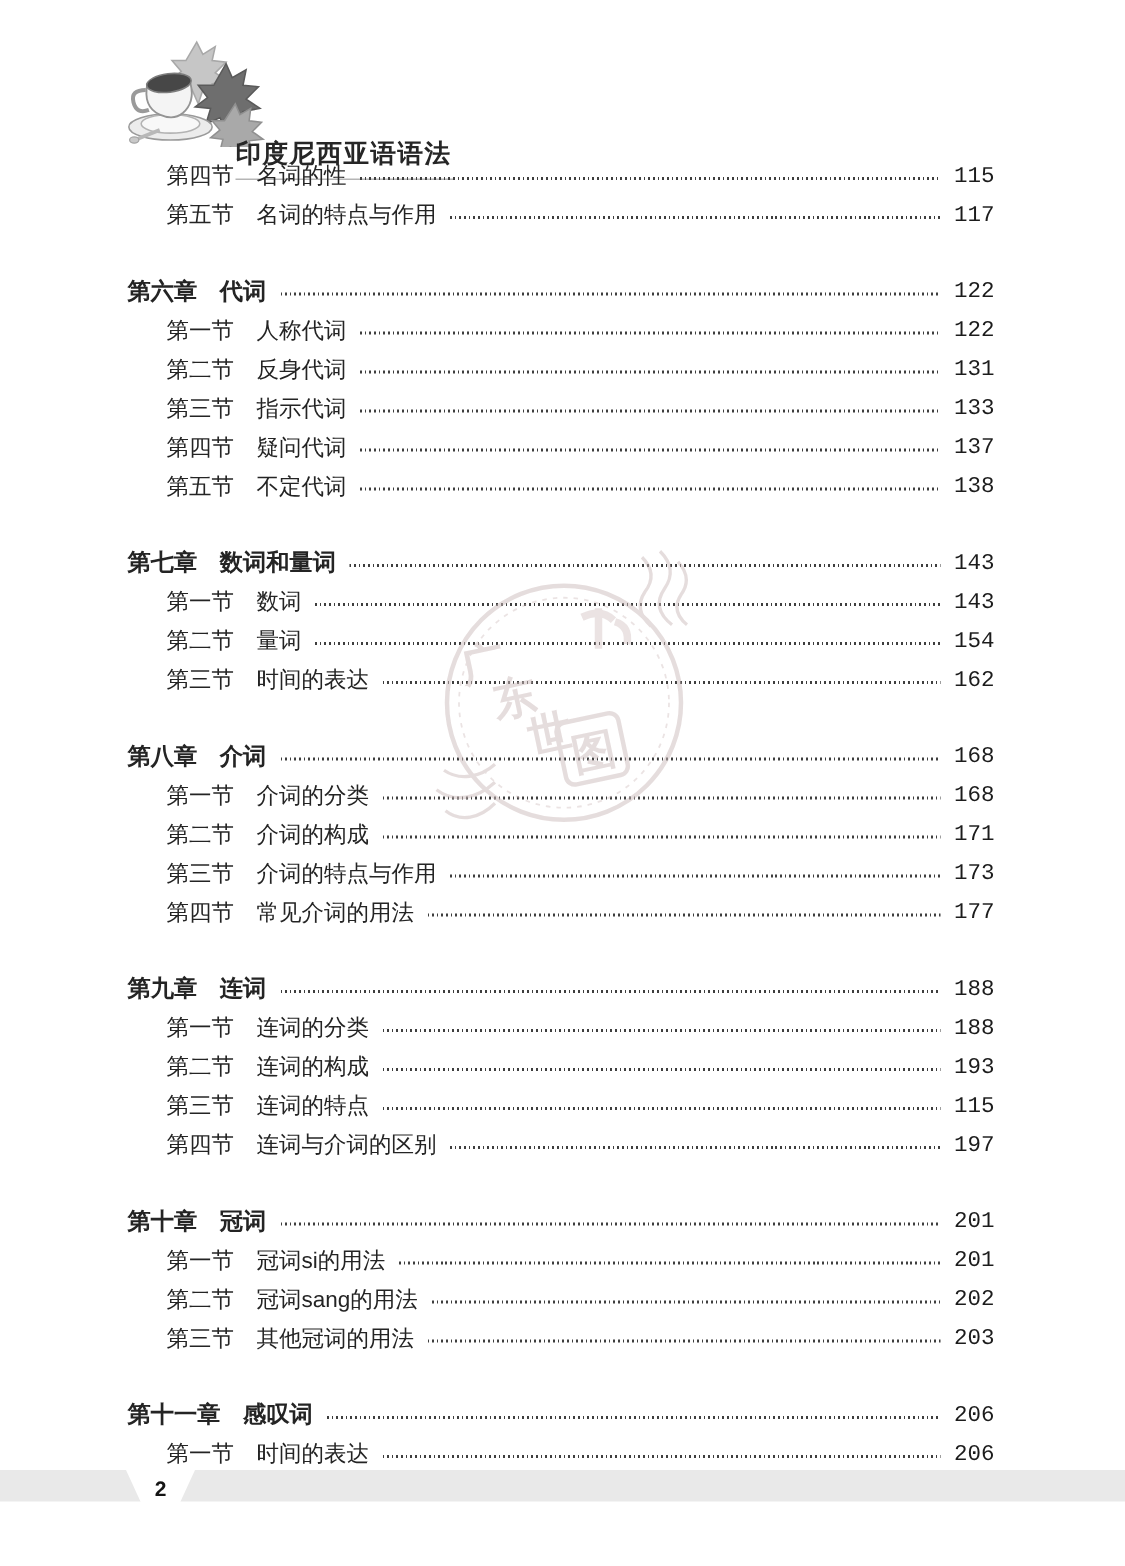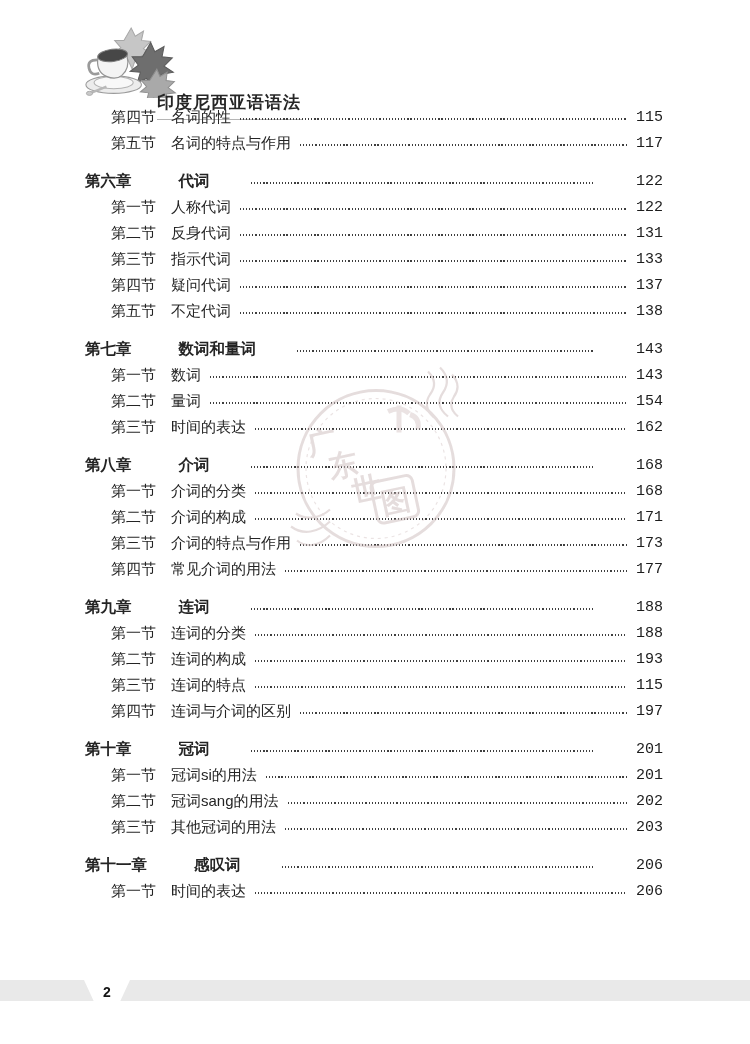--- a/index.html
+++ b/index.html
@@ -10,21 +10,21 @@
   
   .logo{position:absolute;left:74px;top:26px;width:104px;height:72px;}
   .book-title{
     position:absolute;left:157px;top:55px;
     font-size:17px;font-weight:bold;color:#262626;letter-spacing:1px;
     border-bottom:1px solid #b5b5b5;padding-bottom:5px;padding-right:2px;margin-top:36px;
   }
   
   .toc{position:absolute;left:85px;right:87px;top:104px;z-index:1;}
   .row{display:flex;align-items:center;height:26px;color:#242424;font-size:15px;}
-  .row.chapter{font-weight:bold;font-size:15.5px;margin-top:12px;gap:32px;}
+  .row.chapter{font-weight:bold;font-size:15.5px;margin-top:25px;}
   .row.section{padding-left:26px;}
   .lbl{margin-right:15px;white-space:nowrap;}
   .ttl{white-space:nowrap;text-align:center;}
   .dots{
     flex:1;height:2px;margin:0 6px 0 9px;transform:translateY(2px);
     background:repeating-linear-gradient(to right,#3e3e3e 0,#3e3e3e 1.1px,transparent 1.1px,transparent 3.1px);
   }
   .pg{
     font-family:Liberation Mono, monospace;font-size:15px;font-weight:normal;
     min-width:30px;text-align:right;color:#1c1c1c;

